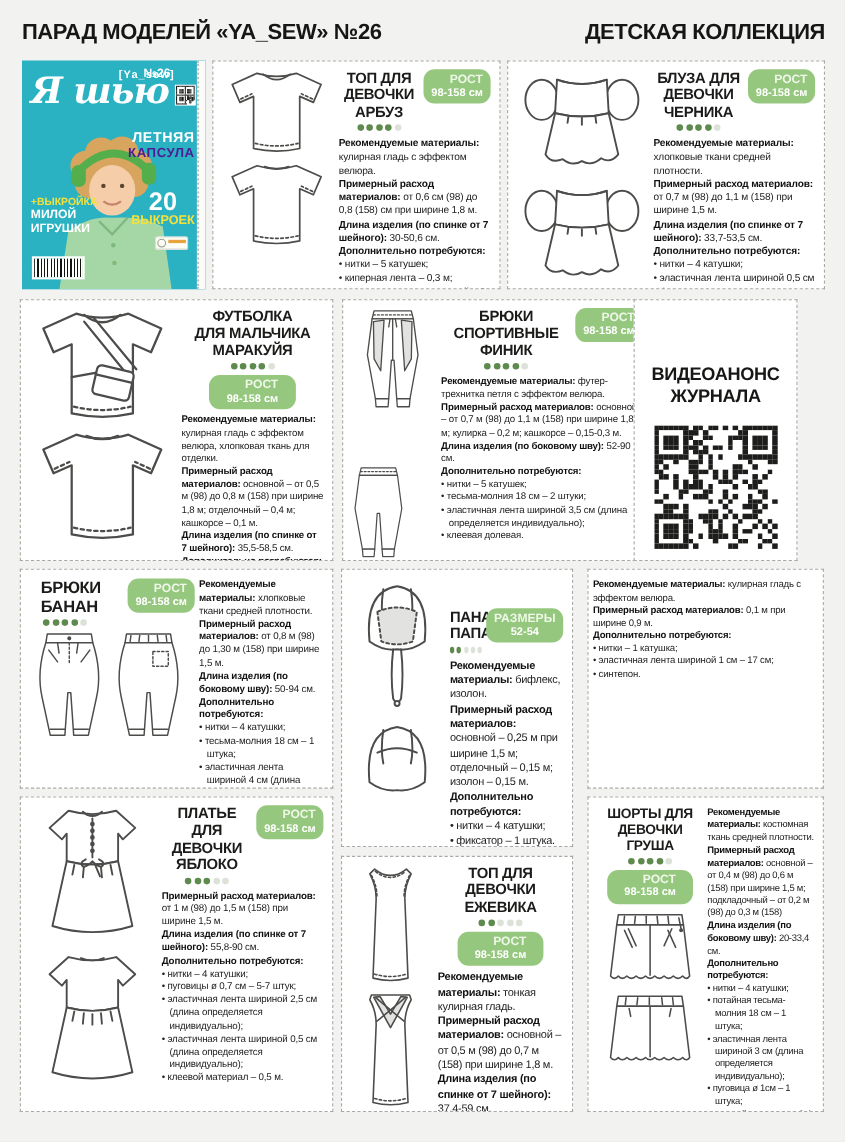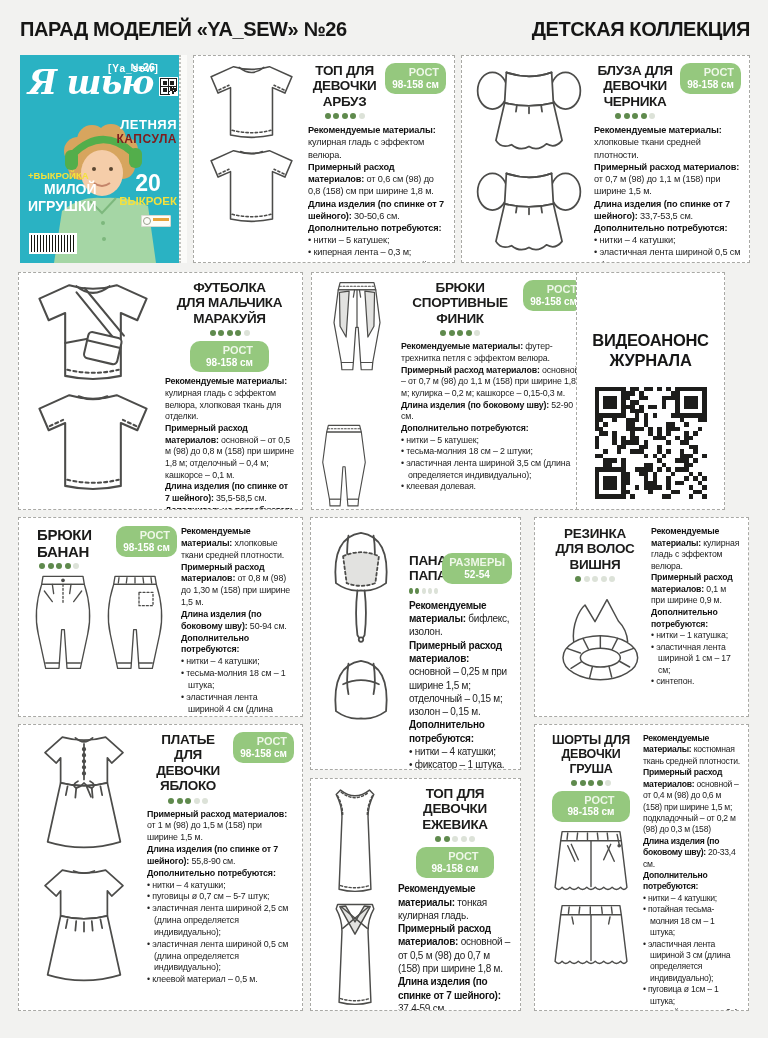--- a/index.html
+++ b/index.html
@@ -34,27 +34,27 @@
   
   #p-cover{border:none;background:#2ab2c3;}
   .photo{position:absolute;left:0;top:0;width:100%;height:100%;}
   .c-edge{position:absolute;right:0;top:0;bottom:0;width:6px;background:#fbfbf9;border-left:2px dotted #c2c2bd;}
   .c-logo{position:absolute;top:8px;left:8px;color:#fff;font-size:33px;font-weight:bold;font-style:italic;font-family:"DejaVu Serif","Liberation Serif",serif;letter-spacing:-1px;}
   .c-tag{position:absolute;top:8px;left:88px;color:#fff;font-size:10px;font-weight:bold;letter-spacing:1px;}
   .c-issue{position:absolute;top:6px;right:32px;color:#fff;font-size:11px;font-weight:bold;}
   .c-qr{position:absolute;top:22px;right:9px;width:17px;height:17px;padding:1px;background:#fff;}
   .c-cap{position:absolute;top:62px;right:10px;text-align:right;}
   .c-cap .w{color:#fff;font-size:13px;font-weight:bold;letter-spacing:0.5px;}
-  .c-cap .y{color:#7f1d1d;font-size:12px;font-weight:bold;letter-spacing:0.5px;}
+  .c-cap .y{color:#4c1d95;font-size:12px;font-weight:bold;letter-spacing:0.5px;}
   .c-count{position:absolute;top:118px;right:10px;text-align:center;}
   .c-count .n{color:#fff;font-size:23px;font-weight:bold;line-height:0.95;}
   .c-count .y{color:#f4e13c;font-size:11.5px;font-weight:bold;}
   .c-bonus{position:absolute;bottom:48px;left:8px;}
   .c-bonus .y{color:#f4e13c;font-size:9.5px;font-weight:bold;}
-  .c-bonus .w{color:#fff;font-size:14px;font-weight:bold;line-height:1.2;text-align:right;}
+  .c-bonus .w{color:#fff;font-size:11px;font-weight:bold;line-height:1.2;}
   .c-barcode{position:absolute;left:9px;bottom:9px;width:44px;height:17px;background:repeating-linear-gradient(90deg,#14140f 0 1px,#fff 1px 3px);border:2px solid #fff;}
   .c-publisher{position:absolute;right:16px;bottom:36px;width:30px;height:12px;background:#fdfdf8;border-radius:2px;box-shadow:0 0 0 1px #d9d9cf inset;}
   .c-publisher:before{content:"";position:absolute;left:2px;top:2px;width:8px;height:8px;border-radius:50%;border:1.5px solid #9aa08e;box-sizing:border-box;}
   .c-publisher:after{content:"";position:absolute;right:2px;top:3px;width:16px;height:3px;background:#e7a43c;}
   
   [data-qr]{background:#fff;}
   [data-qr] div{width:100%;height:100%;}
   [data-qr] div.on{background:#1d1d1b;}
   
   #p-video{text-align:center;}
@@ -1372,35 +1372,20 @@
           <p><b>Рекомендуемые материалы:</b> <span>бифлекс, изолон.</span></p>
           <p><b>Примерный расход материалов:</b> <span>основной – 0,25 м при ширине 1,5 м; отделочный – 0,15 м; изолон – 0,15 м.</span></p>
           <p><b>Дополнительно потребуются:</b></p>
           <p class="bullet">• нитки – 4 катушки;</p>
           <p class="bullet">• фиксатор – 1 штука.</p>
         </div>
     </div>
   </section>
 
   <section class="panel hsplit" id="p-vishnya">
-    <div class="left">
-      <h3 class="p-title">РЕЗИНКА
-ДЛЯ ВОЛОС
-ВИШНЯ</h3>
-      <div class="dots">
-          <b class="on"></b>
-          <b></b>
-          <b></b>
-          <b></b>
-          <b></b>
-        </div>
-      <svg class="fig" viewBox="0 0 168 146">
-          <use href="#sym-scrunchie"></use>
-        </svg>
-    </div>
     <div class="col">
       <div class="body">
           <p><b>Рекомендуемые материалы:</b> <span>кулирная гладь с эффектом велюра.</span></p>
           <p><b>Примерный расход материалов:</b> <span>0,1 м при ширине 0,9 м.</span></p>
           <p><b>Дополнительно потребуются:</b></p>
           <p class="bullet">• нитки – 1 катушка;</p>
           <p class="bullet">• эластичная лента шириной 1 см – 17 см;</p>
           <p class="bullet">• синтепон.</p>
         </div>
     </div>

